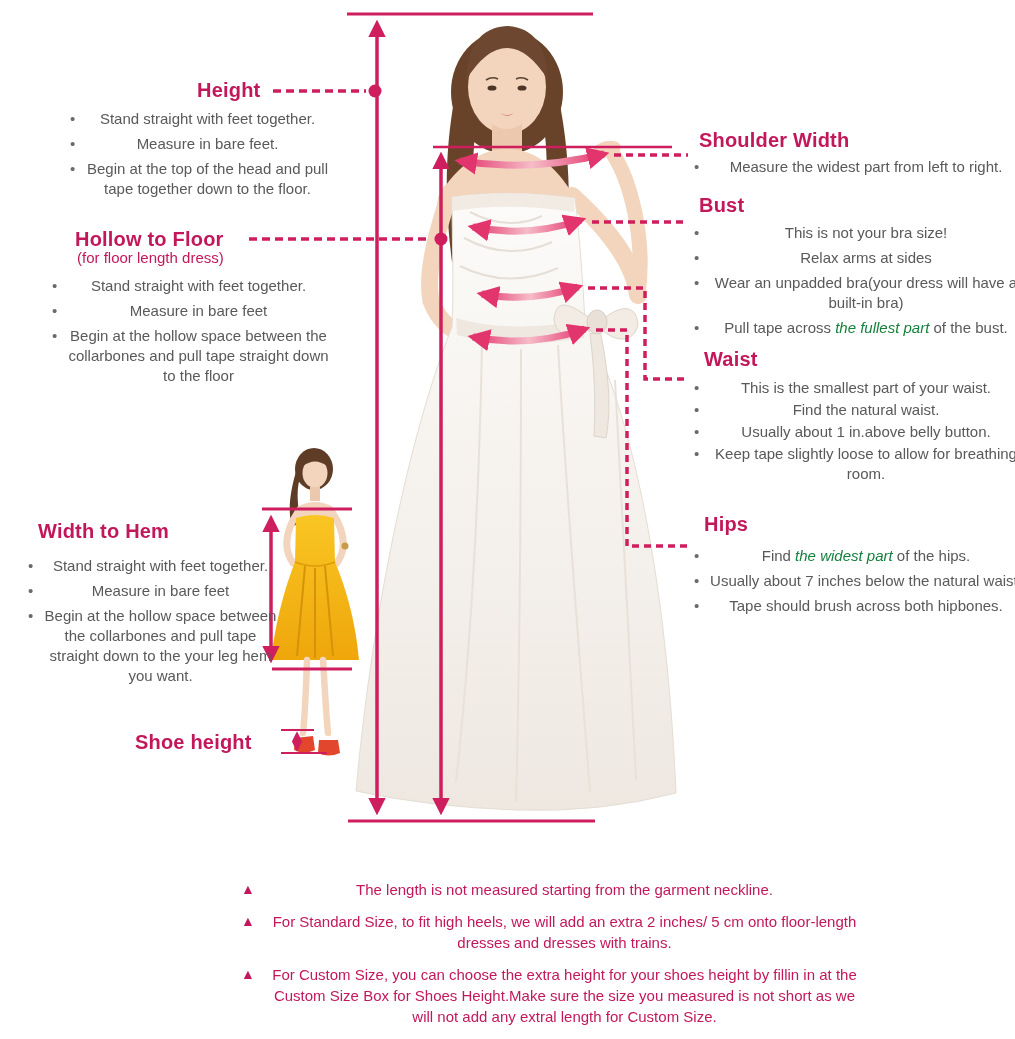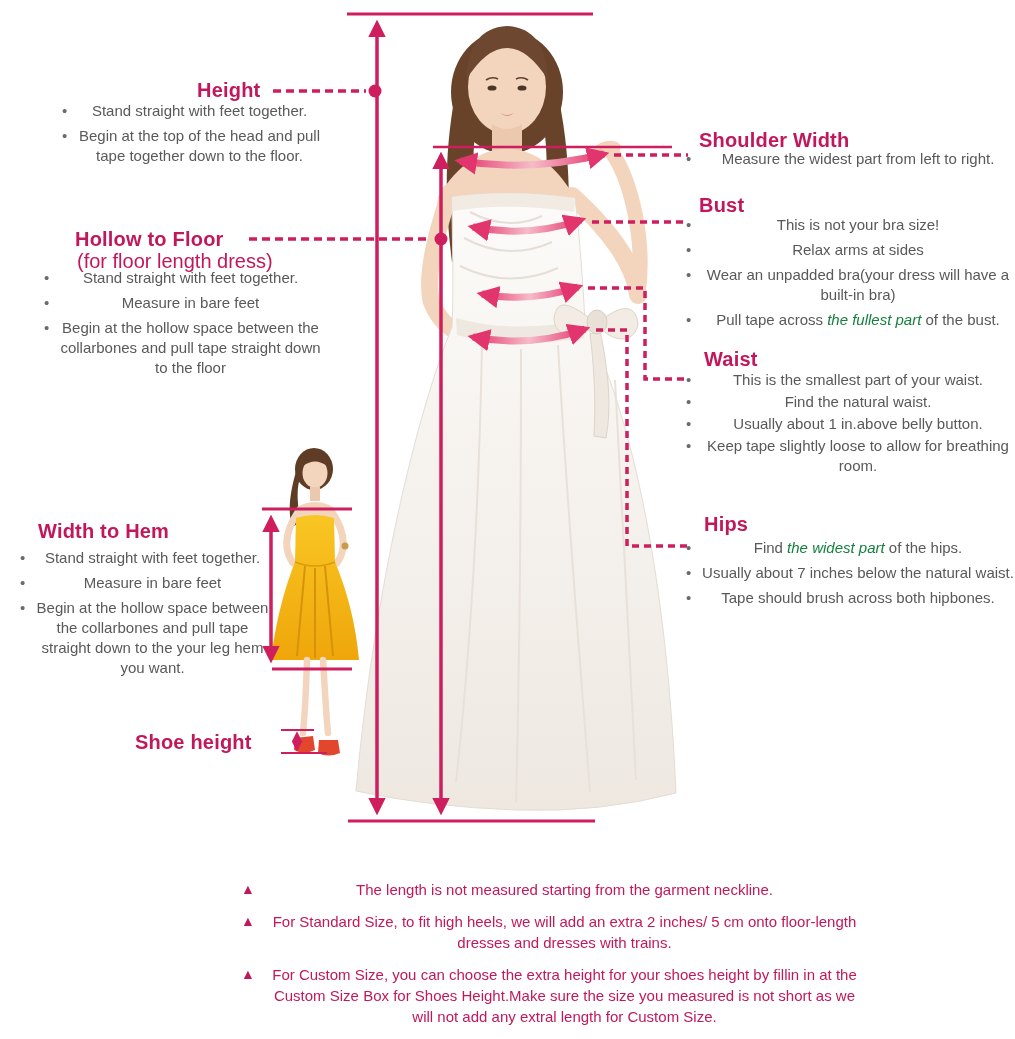--- a/index.html
+++ b/index.html
@@ -1,22 +1,22 @@
 <!DOCTYPE html>
 <html><head>
 <meta charset="utf-8">
 <style>
   html,body{margin:0;padding:0;background:#ffffff;}
   body{font-family:"Liberation Sans","DejaVu Sans",sans-serif;}
   #canvas{position:relative;width:1015px;height:1039px;background:#fff;overflow:hidden;text-align:center;}
   svg.layer{position:absolute;left:0;top:0;width:1015px;height:1039px;}
   .abs{position:absolute;}
   h2.sec-title{margin:0;font-size:20px;font-weight:700;color:#c2185b;letter-spacing:.2px;line-height:1.1;}
-  .sec-sub{font-size:20px;color:#c2185b;line-height:1.1;}
-  ul.ilist{list-style:none;margin:0;padding:0;font-size:15px;color:#595959;}
+  .sec-sub{font-size:15px;color:#c2185b;line-height:1.1;}
+  ul.ilist{list-style:none;margin:8px;padding:0;font-size:15px;color:#595959;}
   ul.ilist li{position:relative;padding-left:17px;line-height:20px;margin-bottom:5px;}
   ul.dots li::before{content:"\2022";position:absolute;left:2px;top:0;color:#6b6b6b;font-size:15px;}
   ul.tight li{margin-bottom:2px;}
   .hl{color:#15803d;font-style:italic;}
   ul.notes{list-style:none;margin:0;padding:0;font-size:15px;color:#c2185b;}
   ul.notes li{position:relative;padding-left:25px;line-height:21px;margin-bottom:11px;}
   .tri{position:absolute;left:0;top:0;color:#c2185b;font-size:14px;}
 </style>
 </head>
 <body>
@@ -162,20 +162,21 @@
     <g>
       <line x1="281" y1="730" x2="314" y2="730" stroke="#ce1e5e" stroke-width="2.2"></line>
       <line x1="281" y1="753" x2="327" y2="753" stroke="#ce1e5e" stroke-width="2.2"></line>
       <line x1="297" y1="734" x2="297" y2="749" stroke="#ce1e5e" stroke-width="2.2" marker-start="url(#arrC)" marker-end="url(#arrC)"></line>
     </g>
   </svg>
 
   <h2 class="sec-title abs" style="left:197px;top:79px;">Height</h2>
   <ul class="ilist dots abs" style="left:60px;top:101px;width:262px;">
       <li><span>Stand straight with feet together.</span></li>
+      <li><span>Measure in bare feet.</span></li>
       <li><span>Begin at the top of the head and pull tape together down to the floor.</span></li>
     </ul>
 
   <h2 class="sec-title abs" style="left:75px;top:228px;">Hollow to Floor</h2>
   <div class="sec-sub abs" style="left:77px;top:250px;">(for floor length dress)</div>
   <ul class="ilist dots abs" style="left:42px;top:268px;width:280px;">
       <li><span>Stand straight with feet together.</span></li>
       <li><span>Measure in bare feet</span></li>
       <li><span>Begin at the hollow space between the collarbones and pull tape straight down to the floor</span></li>
     </ul>

